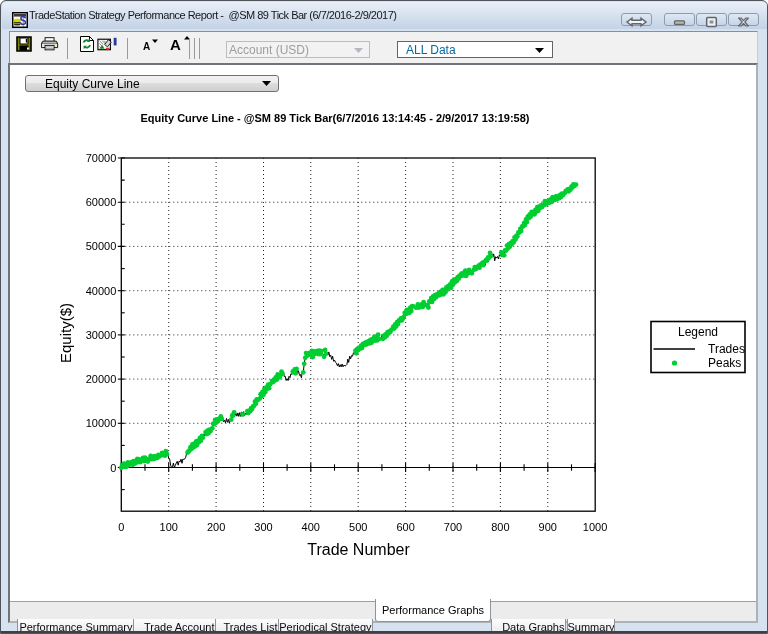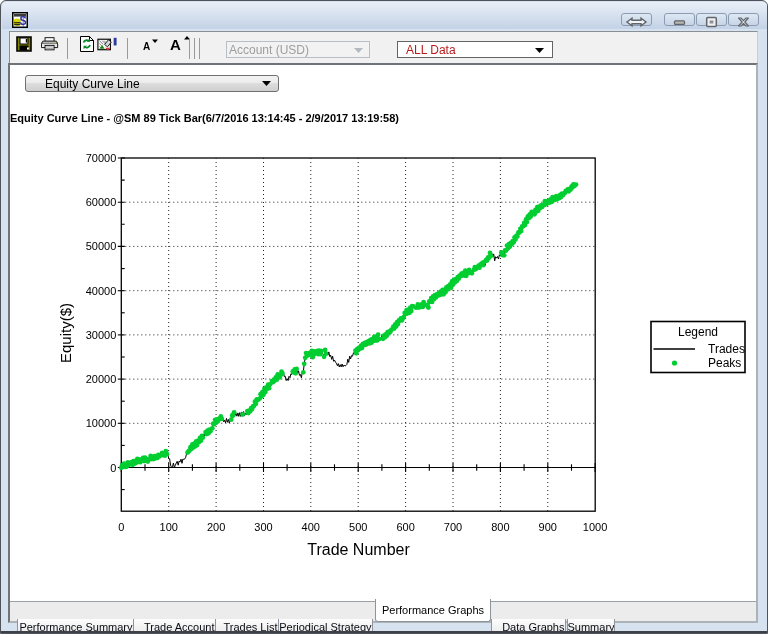--- a/index.html
+++ b/index.html
@@ -20,23 +20,23 @@
 #panel{position:absolute;left:7px;top:62px;width:750px;height:560px;
  background:#fff;border:2px solid;border-color:#6e7479 #abb2b8 #abb2b8 #6e7479}
 #combo1{position:absolute;left:15px;top:9.5px;width:254px;height:17.5px;
  border:1px solid #707070;border-radius:3px;
  background:linear-gradient(#f2f2f2,#ebebeb 50%,#dddddd 50%,#cfcfcf);
  font-size:12px;color:#000;line-height:16px;padding-left:19px}
 #combo1 svg{position:absolute;right:7px;top:5.5px}
 .combo2{position:absolute;height:17px;font-size:12px;line-height:16px}
 #acct{left:216px;top:9px;width:144px;color:#9d9d9d;background:#f2f2f2;
  border:1px solid #b9bec4;padding-left:2px}
-#alldata{left:387px;top:9px;width:156px;color:#b91c1c;background:#fff;
+#alldata{left:387px;top:9px;width:156px;color:#0369a1;background:#fff;
  border:1px solid #646464;padding-left:8px}
-#charttitle{position:absolute;left:0;top:47px;width:650px;
+#charttitle{position:absolute;left:0;top:47px;width:650px;text-align:center;
  font-size:11px;font-weight:bold;color:#000;letter-spacing:0px}
 #chartsvg{position:absolute;left:0;top:0}
 #tabs{position:absolute;left:0px;bottom:0px;width:746px;height:20px;background:#ececec;
  border-top:1px solid #9aa0a5}
 .tab{position:absolute;top:17px;height:19px;background:linear-gradient(#fdfdfd,#e6e6e6);
  border:1px solid #8e9499;border-top:none;border-radius:0 0 3px 3px;
  font-size:11px;color:#0a0a14;text-align:right;line-height:17px;white-space:nowrap;overflow:hidden}
 #tabactive{position:absolute;top:-3px;height:23px;background:#fff;
  border:1px solid #8e9499;border-top:none;border-radius:0 0 3px 3px;
  font-size:11px;color:#000;text-align:center;line-height:22px;z-index:5}
@@ -49,20 +49,21 @@
    <rect x="0" y="0" width="16" height="16" fill="#000"></rect>
    <rect x="1.5" y="1.5" width="13" height="13" fill="#fff"></rect>
    <rect x="2" y="2" width="12" height="2.6" fill="#3a3a3a"></rect>
    <ellipse cx="5.2" cy="12.2" rx="3.4" ry="1.7" fill="#b5b400"></ellipse>
    <rect x="1.8" y="8.2" width="6.8" height="4" fill="#b5b400"></rect>
    <ellipse cx="5.2" cy="8.2" rx="3.4" ry="1.7" fill="#d6d600"></ellipse>
    <rect x="2.2" y="10.2" width="6" height="1" fill="#1a1a1a"></rect>
    <rect x="2.2" y="12.1" width="6" height="1" fill="#1a1a1a"></rect>
    <text x="11" y="12.8" font-size="12" font-weight="bold" fill="#31319e" text-anchor="middle" font-family="Liberation Sans,sans-serif">$</text>
   </svg>
+  <div id="ttext">TradeStation Strategy Performance Report -&nbsp; @SM 89 Tick Bar (6/7/2016-2/9/2017)</div>
   <div class="wbtn" style="left:619px;width:31px">
    <svg width="29" height="12" viewBox="0 0 29 12">
           <path d="M5 6 L10 2.2 L10 4.3 L19 4.3 L19 2.2 L24 6 L19 9.8 L19 7.7 L10 7.7 L10 9.8 Z" fill="#f2f4f6" stroke="#61666c" stroke-width="1.4"></path>
         </svg>
   </div>
   <div class="wbtn" style="left:662px;width:31px">
    <svg width="29" height="12" viewBox="0 0 29 12">
           <rect x="9.5" y="4.8" width="10" height="3.6" rx="1" fill="#b9b8ac" stroke="#61666c" stroke-width="1.3"></rect>
         </svg>
   </div>

